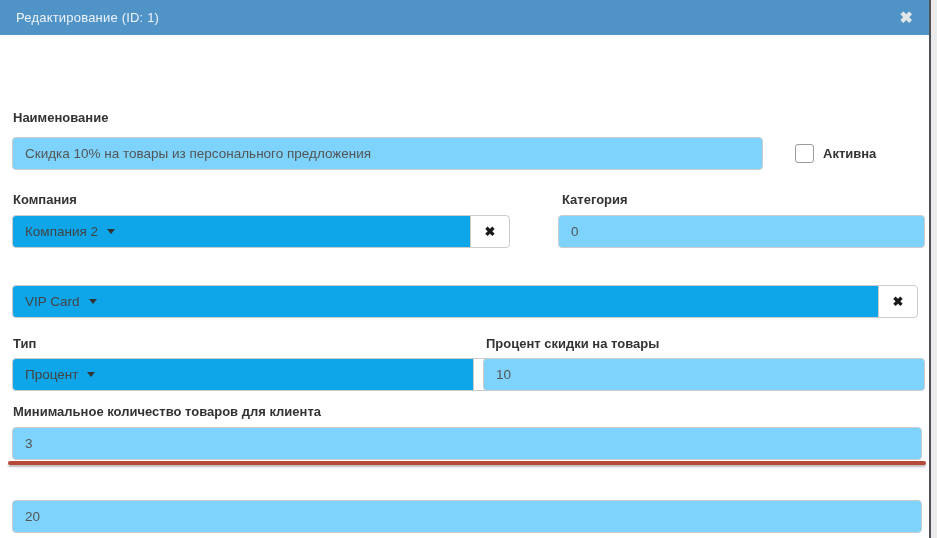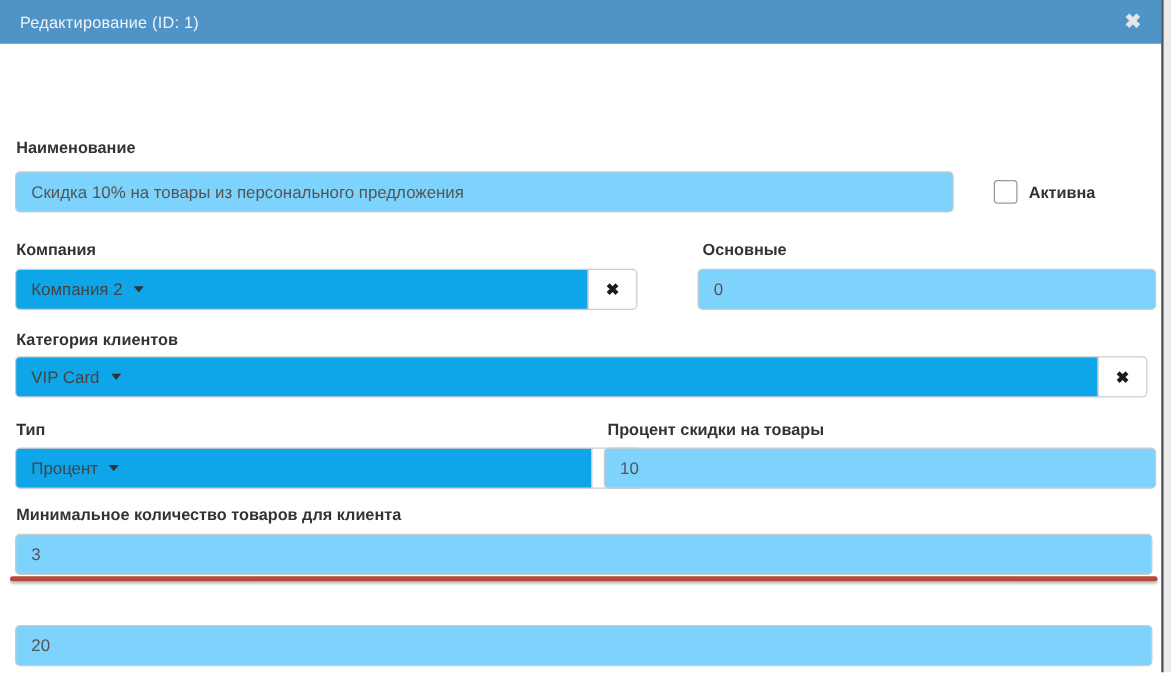--- a/index.html
+++ b/index.html
@@ -72,26 +72,25 @@
 
   <div class="lbl" style="left:13px; top:192px;">Компания</div>
   <div class="grp" style="left:12px; top:215px; width:498px;">
     <div class="sel">
       <span>Компания 2</span>
       <span class="caret"></span>
     </div>
     <div class="clear-btn">✖</div>
   </div>
 
-  <div class="lbl" style="left:562px; top:192px;">Основные</div>
+  <div class="lbl" style="left:562px; top:192px;">Категория</div>
   <div style="position:absolute; left:558px; top:215px; width:367px;">
     <input class="inp" value="0" style="">
   </div>
 
-  <div class="lbl" style="left:13px; top:264px;">Категория клиентов</div>
   <div class="grp" style="left:12px; top:285px; width:906px;">
     <div class="sel">
       <span>VIP Card</span>
       <span class="caret"></span>
     </div>
     <div class="clear-btn">✖</div>
   </div>
 
   <div class="lbl" style="left:13px; top:336px;">Тип</div>
   <div class="grp" style="left:12px; top:358px; width:501px;border-radius:13px;">

